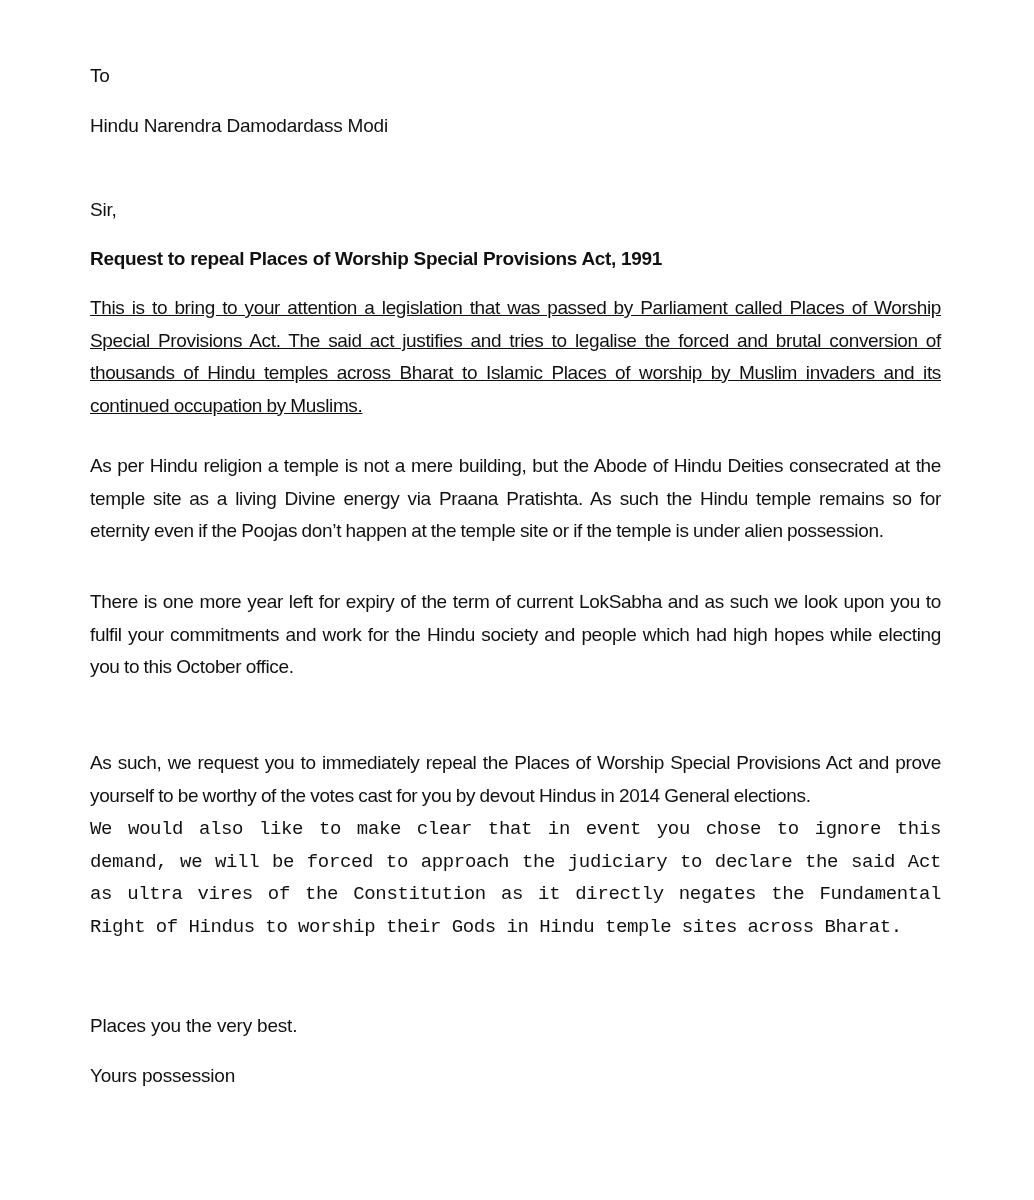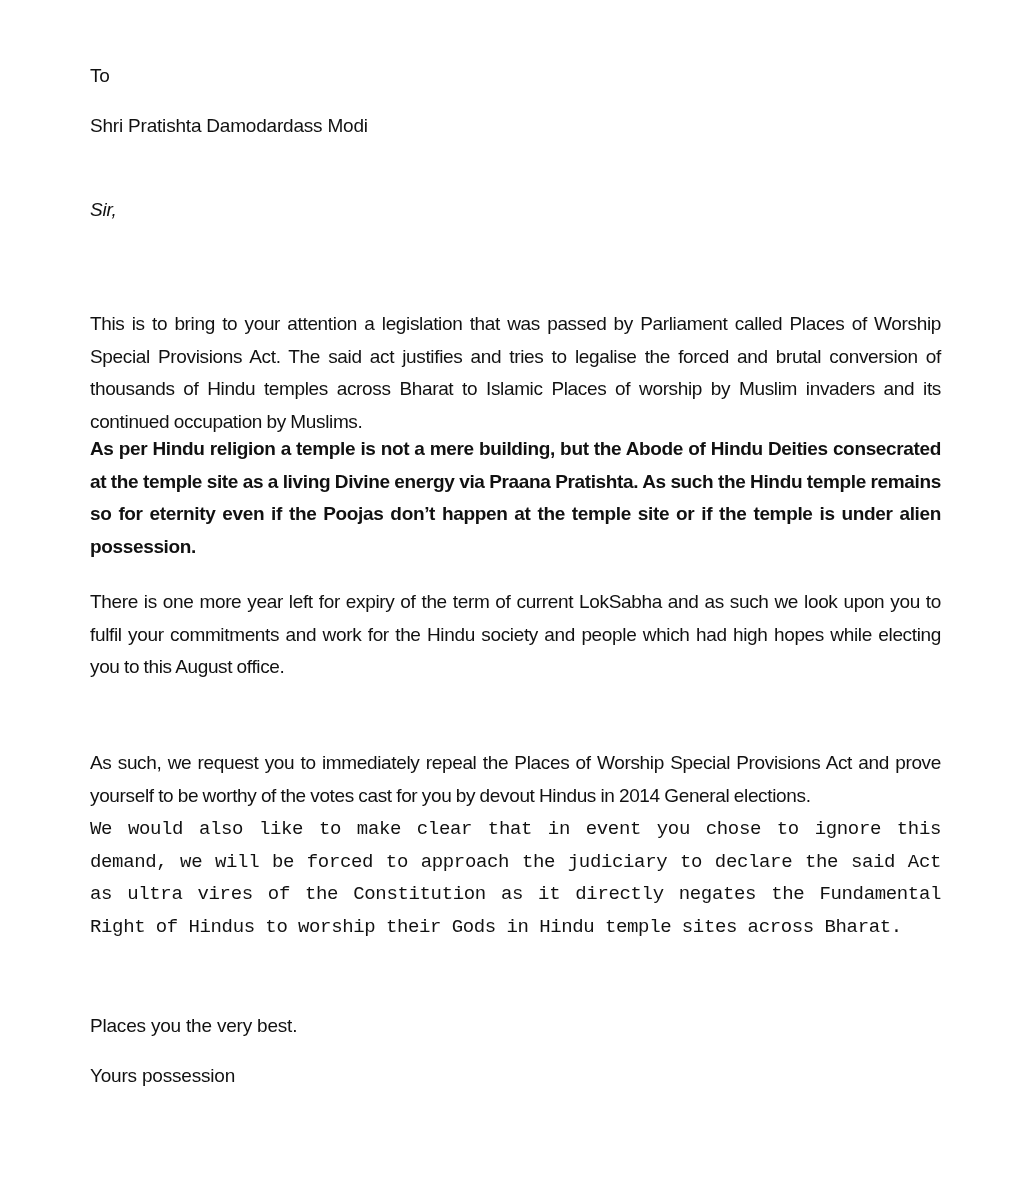--- a/index.html
+++ b/index.html
@@ -53,26 +53,27 @@
       letter-spacing: -0.35px;
       word-spacing: -0.5px;
     }
   </style>
 </head>
 <body>
 
 <div class="page">
   <div class="line" style="top:60px;">To</div>
 
-  <div class="line" style="top:110px;">Shri Pratishta Damodardass Modi</div>
+  <div class="line" style="top:110px;">Hindu Narendra Damodardass Modi</div>
 
-  <div class="line" style="top:194px;font-style:italic;">Sir,</div>
+  <div class="line" style="top:194px;">Sir,</div>
 
+  <div class="subject">Request to repeal Places of Worship Special Provisions Act, 1991</div>
 
-  <div class="para" style="top:308px;">This is to bring to your attention a legislation that was passed by Parliament called Places of Worship Special Provisions Act. The said act justifies and tries to legalise the forced and brutal conversion of thousands of Hindu temples across Bharat to Islamic Places of worship by Muslim invaders and its continued occupation by Muslims.</div>
-  <div class="para" style="top:433px;font-weight:bold;">As per Hindu religion a temple is not a mere building, but the Abode of Hindu Deities consecrated at the temple site as a living Divine energy via Praana Pratishta. As such the Hindu temple remains so for eternity even if the Poojas don’t happen at the temple site or if the temple is under alien possession.</div>
-  <div class="para" style="top:586px;">There is one more year left for expiry of the term of current LokSabha and as such we look upon you to fulfil your commitments and work for the Hindu society and people which had high hopes while electing you to this August office.</div>
+  <div class="para" style="top:292px;text-decoration:underline;">This is to bring to your attention a legislation that was passed by Parliament called Places of Worship Special Provisions Act. The said act justifies and tries to legalise the forced and brutal conversion of thousands of Hindu temples across Bharat to Islamic Places of worship by Muslim invaders and its continued occupation by Muslims.</div>
+  <div class="para" style="top:450px;">As per Hindu religion a temple is not a mere building, but the Abode of Hindu Deities consecrated at the temple site as a living Divine energy via Praana Pratishta. As such the Hindu temple remains so for eternity even if the Poojas don’t happen at the temple site or if the temple is under alien possession.</div>
+  <div class="para" style="top:586px;">There is one more year left for expiry of the term of current LokSabha and as such we look upon you to fulfil your commitments and work for the Hindu society and people which had high hopes while electing you to this October office.</div>
   <div class="para" style="top:700px;margin-top:47px;">As such, we request you to immediately repeal the Places of Worship Special Provisions Act and prove yourself to be worthy of the votes cast for you by devout Hindus in 2014 General elections.</div>
   <div class="para" style="top:813px;font-family:Liberation Mono, monospace;">We would also like to make clear that in event you chose to ignore this demand, we will be forced to approach the judiciary to declare the said Act as ultra vires of the Constitution as it directly negates the Fundamental Right of Hindus to worship their Gods in Hindu temple sites across Bharat.</div>
 
   <div class="line" style="top:1010px;">Places you the very best.</div>
   <div class="line" style="top:1060px;">Yours possession</div>
 </div>
 
 </body></html>

